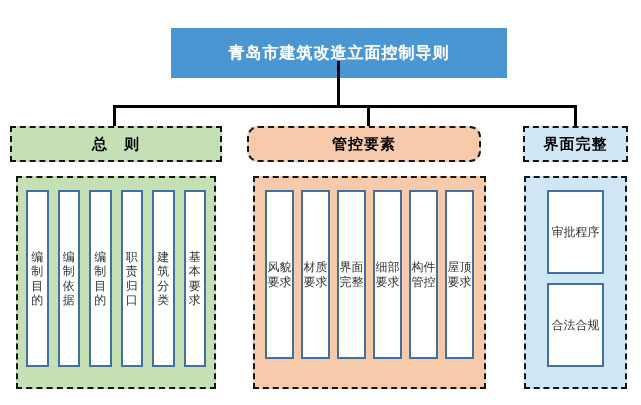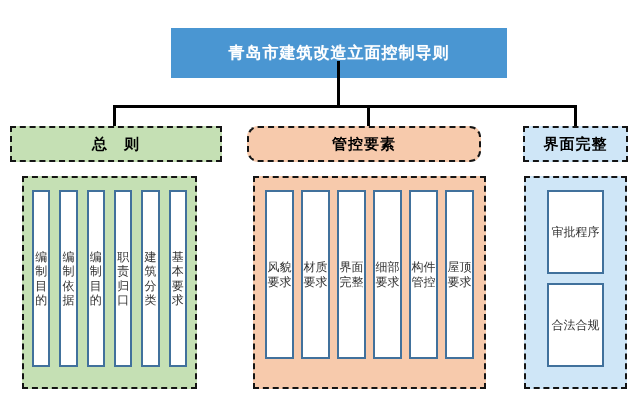--- a/index.html
+++ b/index.html
@@ -33,21 +33,21 @@
   .hdr span{font-size:15px;font-weight:bold;color:#000;letter-spacing:1px;}
   .hdr.green {left:10px; width:212px;background:var(--green-fill,#c5e0b4);}
   .hdr.orange{left:247px;width:234px;background:var(--orange-fill,#f7caac);border-radius:11px;}
   .hdr.blue  {left:523px;width:105px;background:var(--blue-fill,#cfe6f7);}
   
   .grp{
     position:absolute;top:176px;height:213px;box-sizing:border-box;
     border:2px dashed #141414;
     display:flex;align-items:stretch;
   }
-  .grp.green {left:22px; width:175px;background:var(--green-fill,#c5e0b4);padding:12px 8px 20px;gap:9px;}
+  .grp.green {left:16px; width:200px;background:var(--green-fill,#c5e0b4);padding:12px 8px 20px;gap:9px;}
   .grp.orange{left:253px;width:233px;background:var(--orange-fill,#f7caac);padding:12px 10px 28px;gap:7px;}
   .grp.blue  {left:524px;width:103px;background:var(--blue-fill,#cfe6f7);padding:12px 21px 20px;gap:9px;flex-direction:column;}
   .col{
     flex:1 1 0;background:#fff;
     border:2px solid var(--column-border,#41719c);box-sizing:border-box;
     display:flex;align-items:center;justify-content:center;
     font-size:12px;line-height:1.18;color:var(--column-text,#333333);
     text-align:center;word-break:break-all;overflow:hidden;
     padding:2px 0;
   }

